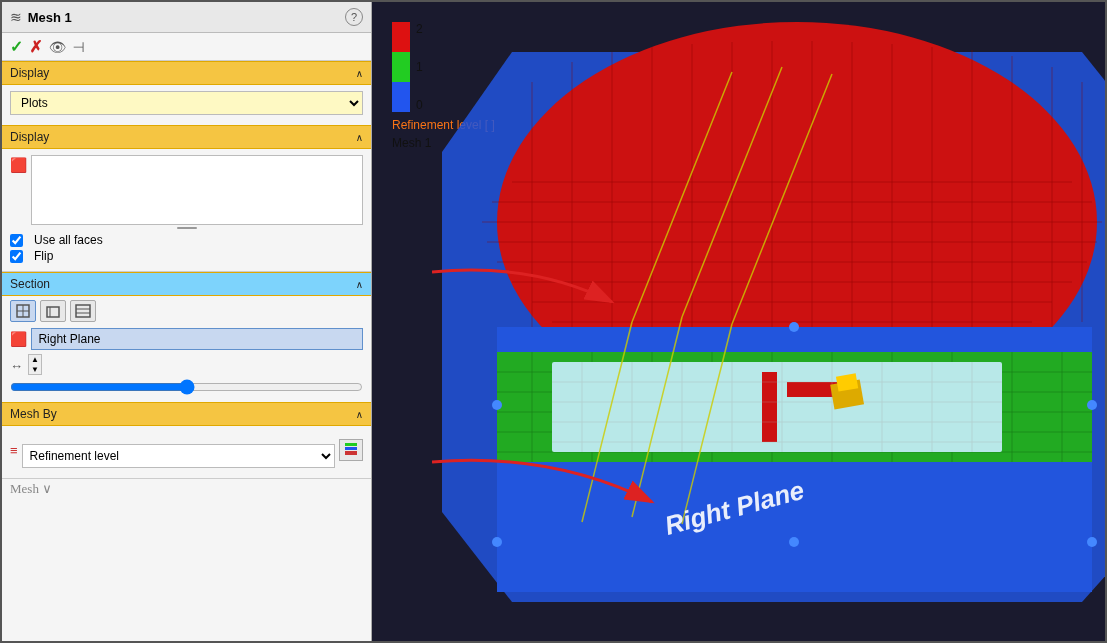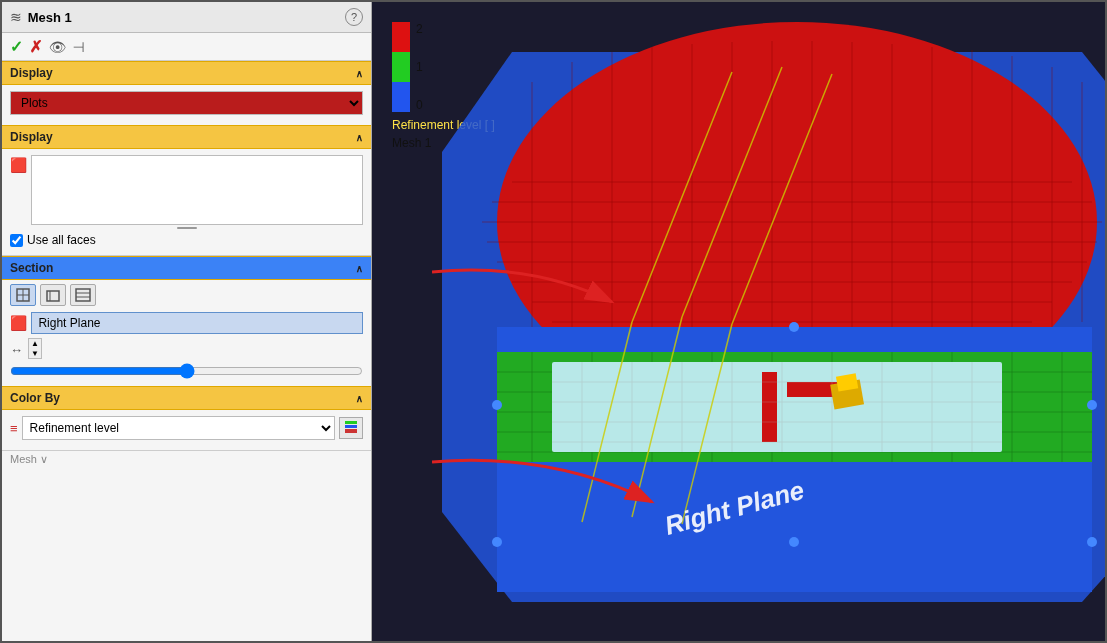--- a/index.html
+++ b/index.html
@@ -15,33 +15,33 @@
     .mesh-icon { font-size: 14px; color: #555; }
     .help-icon { width: 18px; height: 18px; border-radius: 50%; border: 1px solid #888; display: flex; align-items: center; justify-content: center; font-size: 11px; color: #555; cursor: pointer; margin-left: auto; }
 
     .toolbar-row { display: flex; align-items: center; padding: 4px 8px; gap: 6px; border-bottom: 1px solid #ccc; }
     .toolbar-btn { display: flex; align-items: center; justify-content: center; cursor: pointer; }
     .check-icon { color: #22aa22; font-size: 16px; font-weight: bold; }
     .cross-icon { color: #cc2222; font-size: 16px; font-weight: bold; }
     .eye-icon { font-size: 14px; color: #555; }
     .pin-icon { font-size: 14px; color: #555; }
 
-    .section-label { padding: 4px 8px; font-weight: bold; font-size: 12px; color: #222; background: #f5c542; border-top: 1px solid #e0a800; border-bottom: 1px solid #e0a800; display: flex; justify-content: space-between; align-items: center; }
+    .section-label { padding: 4px 8px; font-weight: normal; font-size: 12px; color: #222; background: #f5c542; border-top: 1px solid #e0a800; border-bottom: 1px solid #e0a800; display: flex; justify-content: space-between; align-items: center; }
     .section-collapse { font-size: 10px; }
 
     .section-content { padding: 6px 8px; }
 
     .dropdown-row { display: flex; align-items: center; margin-bottom: 4px; }
-    .dropdown-select { width: 100%; padding: 3px 6px; border: 1px solid #bbb; background: #b91c1c; font-size: 12px; appearance: auto; }
+    .dropdown-select { width: 100%; padding: 3px 6px; border: 1px solid #bbb; background: #fef9c3; font-size: 12px; appearance: auto; }
 
     .list-box-row { display: flex; align-items: flex-start; gap: 4px; }
     .list-icon { margin-top: 2px; font-size: 14px; color: #cc3333; }
     .list-box { flex: 1; height: 70px; border: 1px solid #bbb; background: white; font-size: 11px; overflow-y: auto; }
 
-    .checkbox-row { display: flex; align-items: center; gap: 4px; margin: 2px 0; }
+    .checkbox-row { display: flex; align-items: center; gap: 11px; margin: 2px 0; }
     .checkbox-row input[type=checkbox] { margin: 0; }
     .resizer-dot { width: 20px; height: 2px; background: #999; border-radius: 2px; }
 
     .section-row { display: flex; align-items: center; gap: 4px; padding: 4px 8px; }
     .section-btn { padding: 2px 4px; border: 1px solid #aaa; background: #e8e8e8; cursor: pointer; font-size: 11px; border-radius: 2px; display: flex; align-items: center; justify-content: center; }
     .section-btn.active { background: #c8d8f0; border-color: #6090cc; }
 
     .input-row { display: flex; align-items: center; gap: 4px; padding: 2px 8px; }
     .red-icon { color: #cc3333; font-size: 14px; }
     .selected-item { background: #c8d8f0; border: 1px solid #6090cc; padding: 3px 6px; flex: 1; font-size: 12px; }
@@ -49,21 +49,21 @@
     .offset-label { font-size: 11px; color: #555; min-width: 14px; }
     .offset-input { width: 100%; border: 1px solid #bbb; padding: 2px 4px; font-size: 12px; background: white; }
     .spinner { display: flex; flex-direction: column; border: 1px solid #bbb; background: #eee; }
     .spinner-up, .spinner-dn { font-size: 8px; padding: 0 2px; cursor: pointer; line-height: 1.2; }
 
     .slider-row { padding: 2px 8px 4px; }
     .slider-input { width: 100%; }
 
     .colorby-label { display: flex; align-items: center; gap: 4px; }
     .colorby-icon { font-size: 13px; color: #cc3333; }
-    .colorby-select { flex: 1; padding: 3px; border: 1px solid #bbb; background: white; font-size: 12px; }
+    .colorby-select { flex: 1; padding: 3px; border: 1px solid #bbb; background: white; font-size: 12px; margin-top: 12px; }
     .colorby-edit { padding: 2px 4px; border: 1px solid #aaa; background: #e8e8e8; cursor: pointer; font-size: 11px; color: #cc3333; }
 
     
     .right-panel { flex: 1; background: #1a1a2e; position: relative; overflow: hidden; }
   </style>
 </head>
 <body>
 
 <div class="main-container">
 
@@ -113,25 +113,29 @@
         <span class="list-icon">🟥</span>
         <div class="list-box"></div>
       </div>
       <div style="display:flex;justify-content:center;padding:2px 0;">
         <div class="resizer-dot"></div>
       </div>
       <div class="checkbox-row">
         <input type="checkbox" checked="" style="">
         <label>Use all faces</label>
       </div>
+      <div class="checkbox-row">
+        <input type="checkbox" checked="" style="">
+        <label>Flip</label>
+      </div>
     </div>
 
     <div style="height:1px;background:#ccc;margin:0 0;"></div>
 
-    <div class="section-label" style="background:#3b82f6;">
+    <div class="section-label" style="background:#7dd3fc;">
       <span>Section</span>
       <span class="section-collapse">∧</span>
     </div>
 
     <div class="section-row">
       <div class="section-btn active">
         <svg width="16" height="16" viewBox="0 0 16 16">
             <rect x="2" y="2" width="12" height="12" fill="none" stroke="#555" stroke-width="1.5"></rect>
             <line x1="2" y1="8" x2="14" y2="8" stroke="#555" stroke-width="1"></line>
             <line x1="8" y1="2" x2="8" y2="14" stroke="#555" stroke-width="1"></line>
@@ -163,21 +167,21 @@
         <span class="spinner-up">▲</span>
         <span class="spinner-dn">▼</span>
       </div>
     </div>
 
     <div class="slider-row">
       <input type="range" class="slider-input" min="0" max="100" value="50" style="">
     </div>
 
     <div class="section-label" style="background:#f5c542;">
-      <span>Color By</span>
+      <span>Mesh By</span>
       <span class="section-collapse">∧</span>
     </div>
     <div class="section-content">
       <div class="colorby-label">
         <span class="colorby-icon">≡</span>
         <select class="colorby-select">
           <option>Refinement level</option>
           <option>Cell type</option>
           <option>Region</option>
         </select>
@@ -185,39 +189,39 @@
           <svg width="14" height="14" viewBox="0 0 14 14">
               <rect x="1" y="9" width="12" height="4" fill="#cc3333"></rect>
               <rect x="1" y="1" width="12" height="3" fill="#22cc22"></rect>
               <rect x="1" y="5" width="12" height="3" fill="#2255ee"></rect>
             </svg>
         </button>
       </div>
     </div>
 
     <div style="height:1px;background:#ccc;margin-top:4px;"></div>
-    <div style="padding:2px 8px;font-size:11px;color:#888;">Mesh ∨</div>
+    <div style="padding:2px 8px;font-size:13px;color:#888;font-family:Liberation Serif, serif;">Mesh ∨</div>
 
   </div>
 
   <div class="right-panel">
 
     <div style="position:absolute;top:20px;left:20px;display:flex;align-items:flex-start;gap:6px;">
       <div style="display:flex;flex-direction:column;width:18px;height:90px;">
         <div style="flex:1;background:#dd1111;"></div>
         <div style="flex:1;background:#22cc22;"></div>
         <div style="flex:1;background:#2255ee;"></div>
       </div>
       <div style="display:flex;flex-direction:column;justify-content:space-between;height:90px;font-size:12px;color:#111;">
         <span>2</span>
         <span>1</span>
         <span>0</span>
       </div>
     </div>
-    <div style="position:absolute;top:116px;left:20px;font-size:12px;color:#fde047;">Refinement level [ ]</div>
+    <div style="position:absolute;top:116px;left:20px;font-size:12px;color:#f97316;">Refinement level [ ]</div>
     <div style="position:absolute;top:134px;left:20px;font-size:12px;color:#111;">Mesh 1</div>
 
     <svg width="730" height="600" style="position:absolute;top:20px;left:60px;" viewBox="0 0 730 600">
 
       <polygon points="80,30 650,30 730,130 730,490 650,580 80,580 10,490 10,130" fill="#2255dd" opacity="0.85"></polygon>
 
       <ellipse cx="365" cy="200" rx="300" ry="200" fill="#cc1111"></ellipse>
 
       <g stroke="#880000" stroke-width="0.6" opacity="0.7">
 

